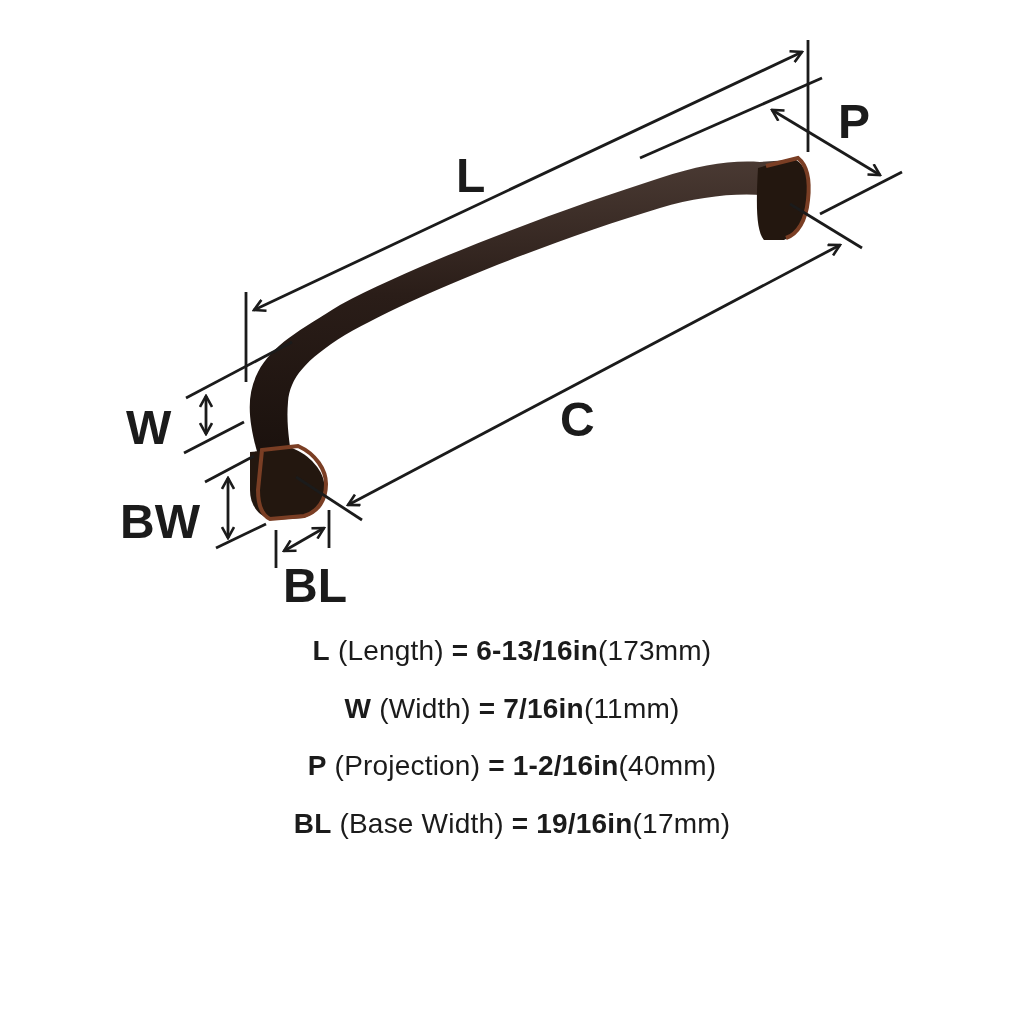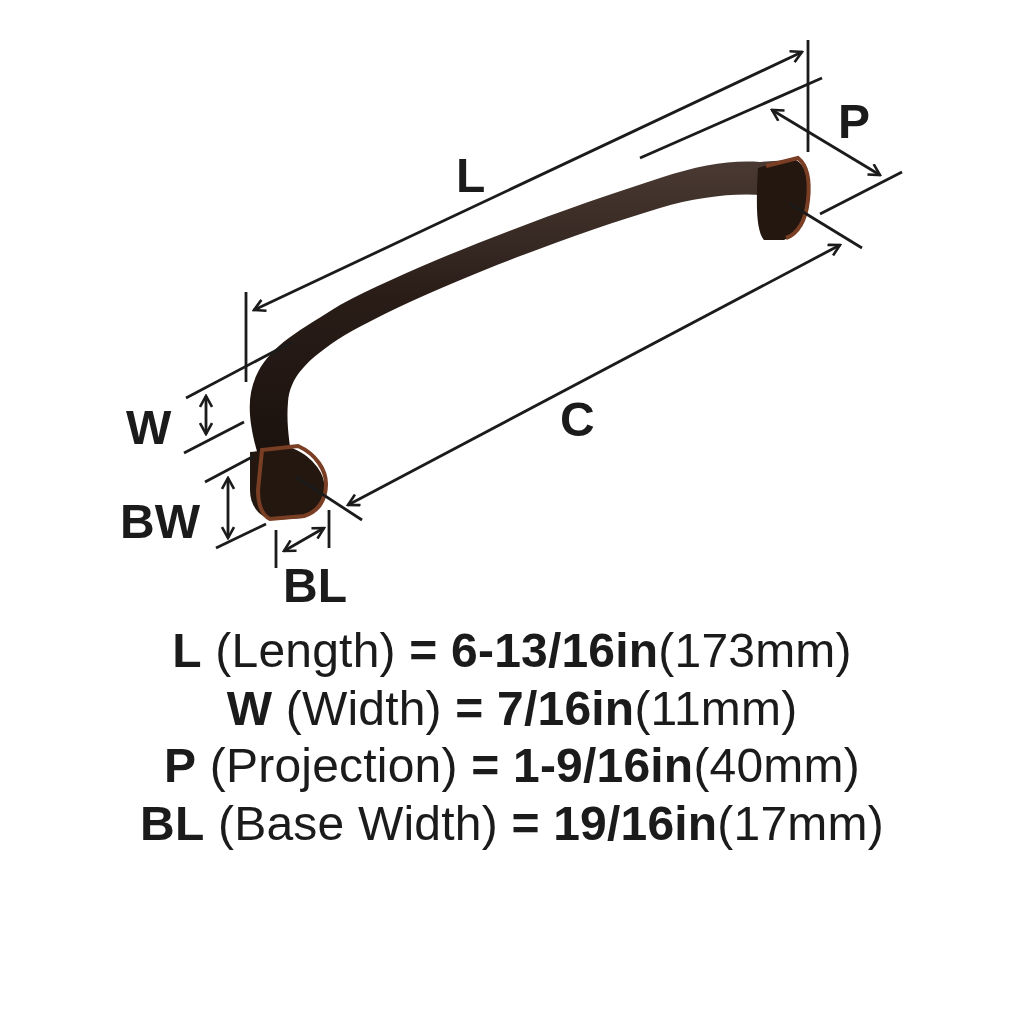--- a/index.html
+++ b/index.html
@@ -33,21 +33,21 @@
     #specs {
       position: absolute;
       left: 0;
       top: 622px;
       width: 1024px;
       text-align: center;
     }
     .spec-line {
       height: 57.5px;
       line-height: 57.5px;
-      font-size: 48px;
+      font-size: 28px;
       white-space: nowrap;
       letter-spacing: 0.2px;
     }
     .spec-line .abbr { font-weight: 700; }
     .spec-line .name { font-weight: 400; }
     .spec-line .eq { font-weight: 700; }
     .spec-line .imperial { font-weight: 700; }
     .spec-line .metric { font-weight: 400; }
   </style>
 </head>
@@ -140,21 +140,21 @@
   <div class="spec-line">
     <span class="abbr">W</span>
     <span class="name">(Width)</span>
     <span class="eq">=</span>
     <span class="imperial">7/16in</span><span class="metric">(11mm)</span>
   </div>
   <div class="spec-line">
     <span class="abbr">P</span>
     <span class="name">(Projection)</span>
     <span class="eq">=</span>
-    <span class="imperial">1-9/16in</span><span class="metric">(40mm)</span>
+    <span class="imperial">1-2/16in</span><span class="metric">(40mm)</span>
   </div>
   <div class="spec-line">
     <span class="abbr">BL</span>
     <span class="name">(Base Width)</span>
     <span class="eq">=</span>
     <span class="imperial">19/16in</span><span class="metric">(17mm)</span>
   </div>
 </div>
 
 </body></html>

